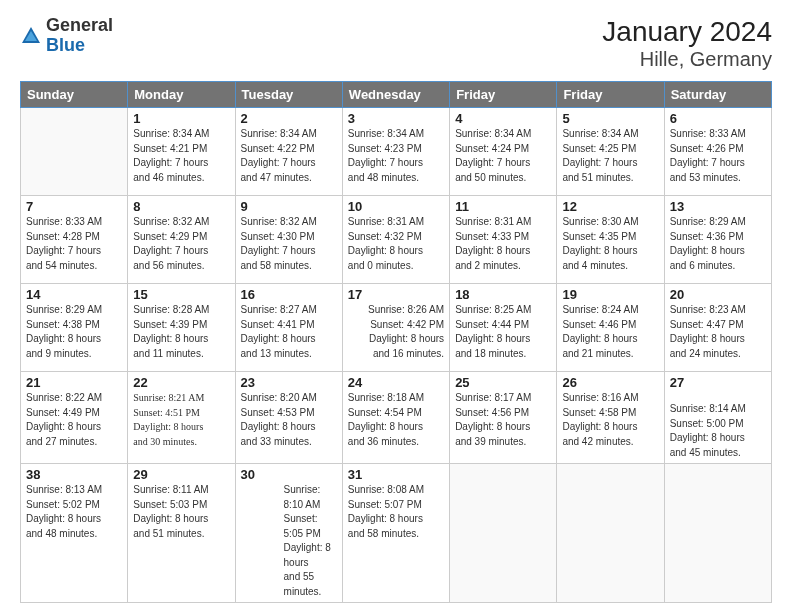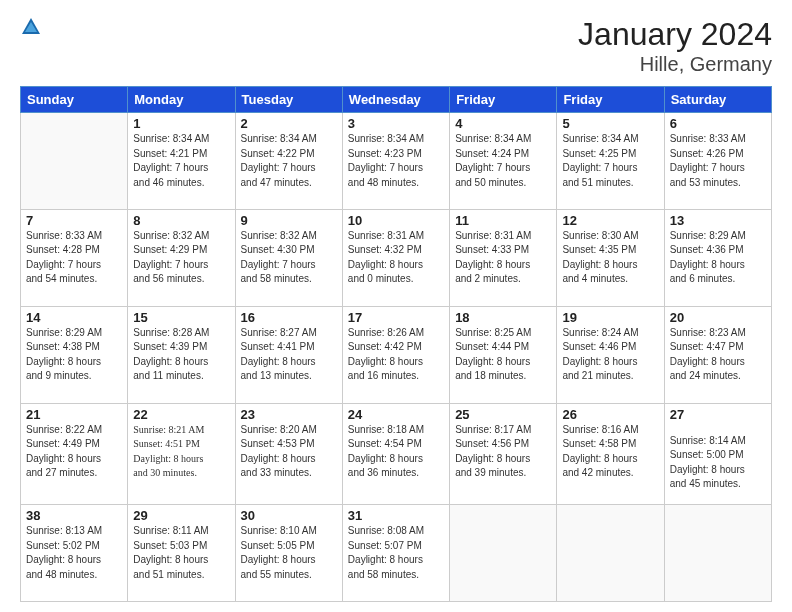--- a/index.html
+++ b/index.html
@@ -36,35 +36,35 @@
     .logo-general { color: #333; }
     .logo-blue { color: #1a6aad; }
     .logo-icon {
       width: 22px;
       height: 22px;
     }
     .title-block {
       text-align: right;
     }
     .calendar-title {
-      font-size: 32px;
+      font-size: 28px;
       font-weight: normal;
       color: #222;
     }
     .calendar-subtitle {
       font-size: 20px;
       color: #444;
     }
     .calendar-table {
       width: 100%;
       border-collapse: collapse;
       flex: 1;
     }
     .calendar-table thead tr th {
-      background: #1d4ed8;
+      background: #737373;
       color: #fff;
       font-size: 13px;
       font-weight: bold;
       padding: 5px 6px;
       text-align: left;
       border: 1px solid #5090cc;
     }
     .calendar-table tbody tr td {
       border: 1px solid #ccc;
       vertical-align: top;
@@ -93,20 +93,24 @@
 </head>
 <body>
 
 <div class="page">
   <div class="header">
     <div class="logo">
       <svg class="logo-icon" viewBox="0 0 22 22" xmlns="http://www.w3.org/2000/svg">
         <polygon points="11,2 20,18 2,18" fill="#1a6aad"></polygon>
         <polygon points="11,6 17,16 5,16" fill="#4ca3dd"></polygon>
       </svg>
+      <div class="logo-text">
+        <span class="logo-general">General</span><br>
+        <span class="logo-blue">Blue</span>
+      </div>
     </div>
     <div class="title-block">
       <div class="calendar-title">January 2024</div>
       <div class="calendar-subtitle">Hille, Germany</div>
     </div>
   </div>
 
   <table class="calendar-table">
     <thead>
       <tr id="header-row">
@@ -233,21 +237,21 @@
           </td>
           <td>
             <span class="day-number">16</span>
             <div class="day-info" style="white-space: pre-line;">Sunrise: 8:27 AM
 Sunset: 4:41 PM
 Daylight: 8 hours
 and 13 minutes.</div>
           </td>
           <td>
             <span class="day-number">17</span>
-            <div class="day-info" style="white-space: pre-line;">Sunrise: 8:26 AM
+            <div class="day-info" style="white-space: pre-line; text-align: right;">Sunrise: 8:26 AM
 Sunset: 4:42 PM
 Daylight: 8 hours
 and 16 minutes.</div>
           </td>
           <td>
             <span class="day-number">18</span>
             <div class="day-info" style="white-space: pre-line;">Sunrise: 8:25 AM
 Sunset: 4:44 PM
 Daylight: 8 hours
 and 18 minutes.</div>
@@ -328,21 +332,21 @@
           </td>
           <td>
             <span class="day-number">29</span>
             <div class="day-info" style="white-space: pre-line;">Sunrise: 8:11 AM
 Sunset: 5:03 PM
 Daylight: 8 hours
 and 51 minutes.</div>
           </td>
           <td>
             <span class="day-number">30</span>
-            <div class="day-info" style="white-space: pre-line;">Sunrise: 8:10 AM
+            <div class="day-info" style="white-space: pre-line; margin-left: 43px;">Sunrise: 8:10 AM
 Sunset: 5:05 PM
 Daylight: 8 hours
 and 55 minutes.</div>
           </td>
           <td>
             <span class="day-number">31</span>
             <div class="day-info" style="white-space: pre-line;">Sunrise: 8:08 AM
 Sunset: 5:07 PM
 Daylight: 8 hours
 and 58 minutes.</div>

